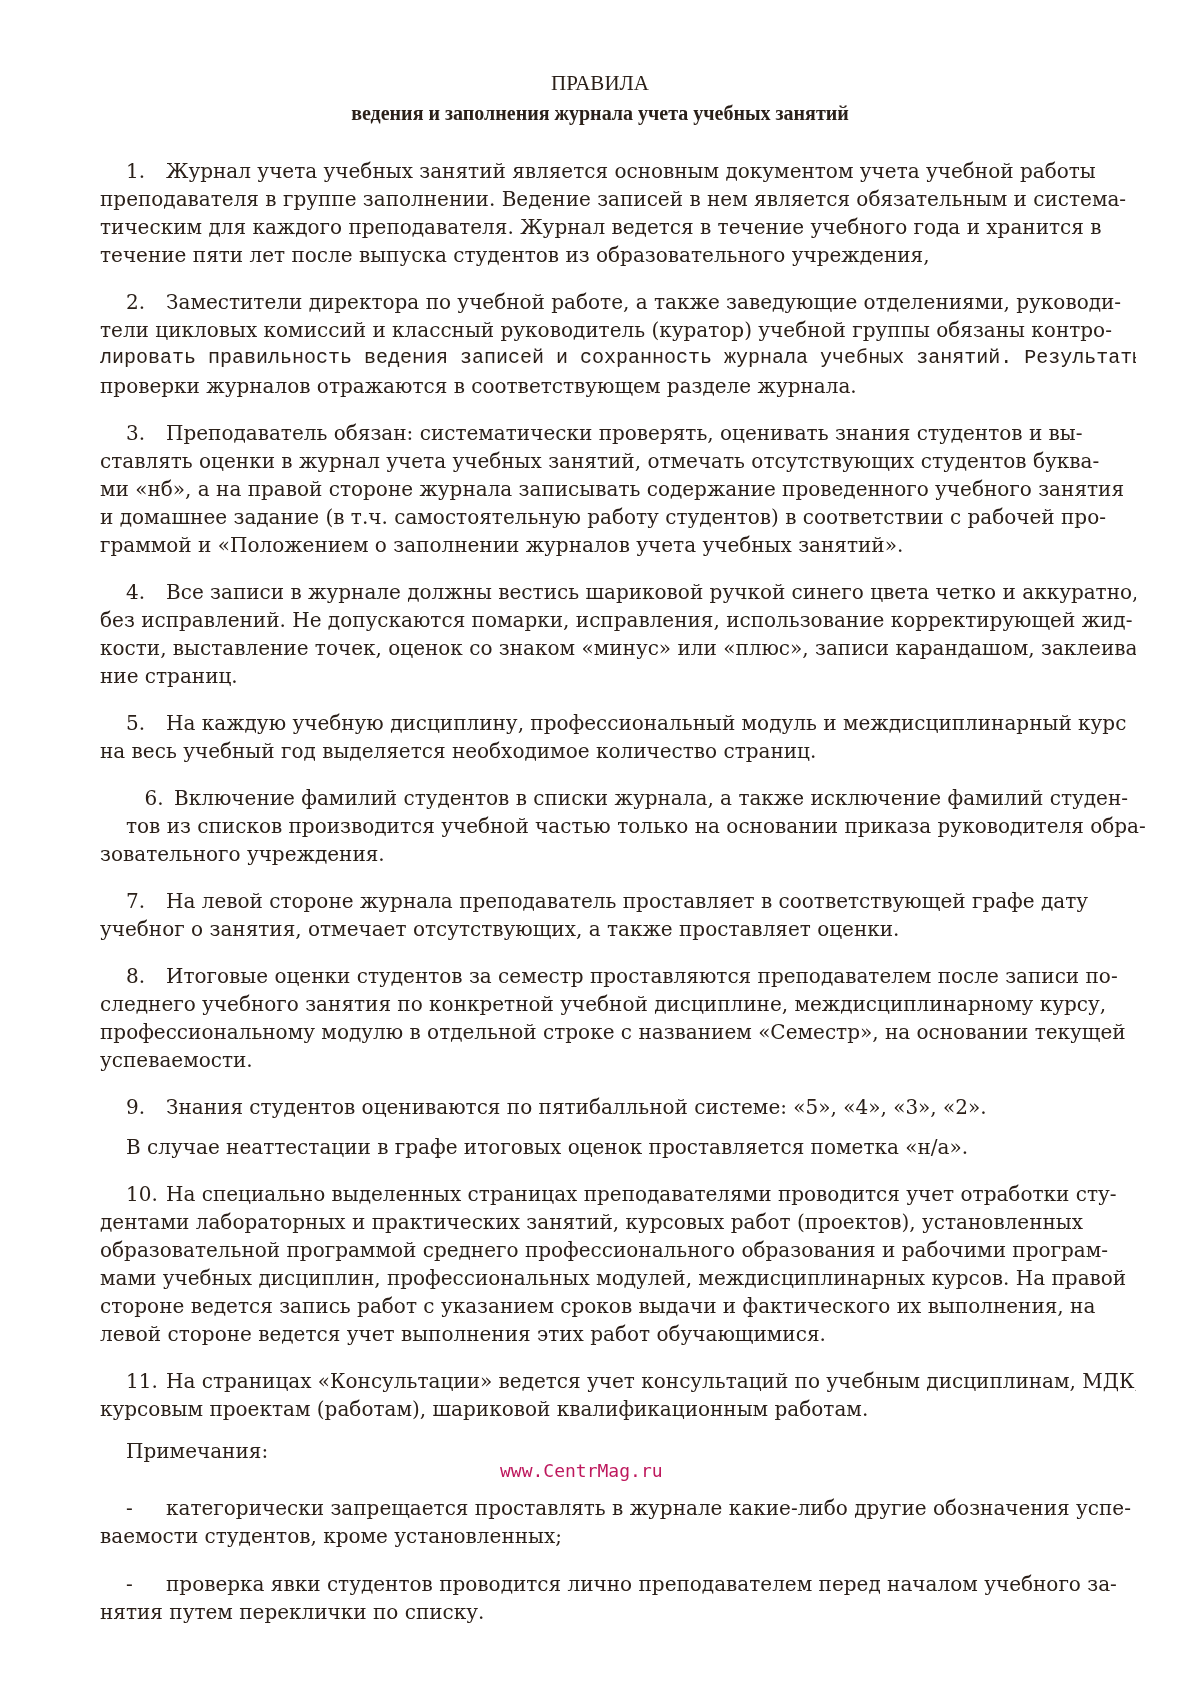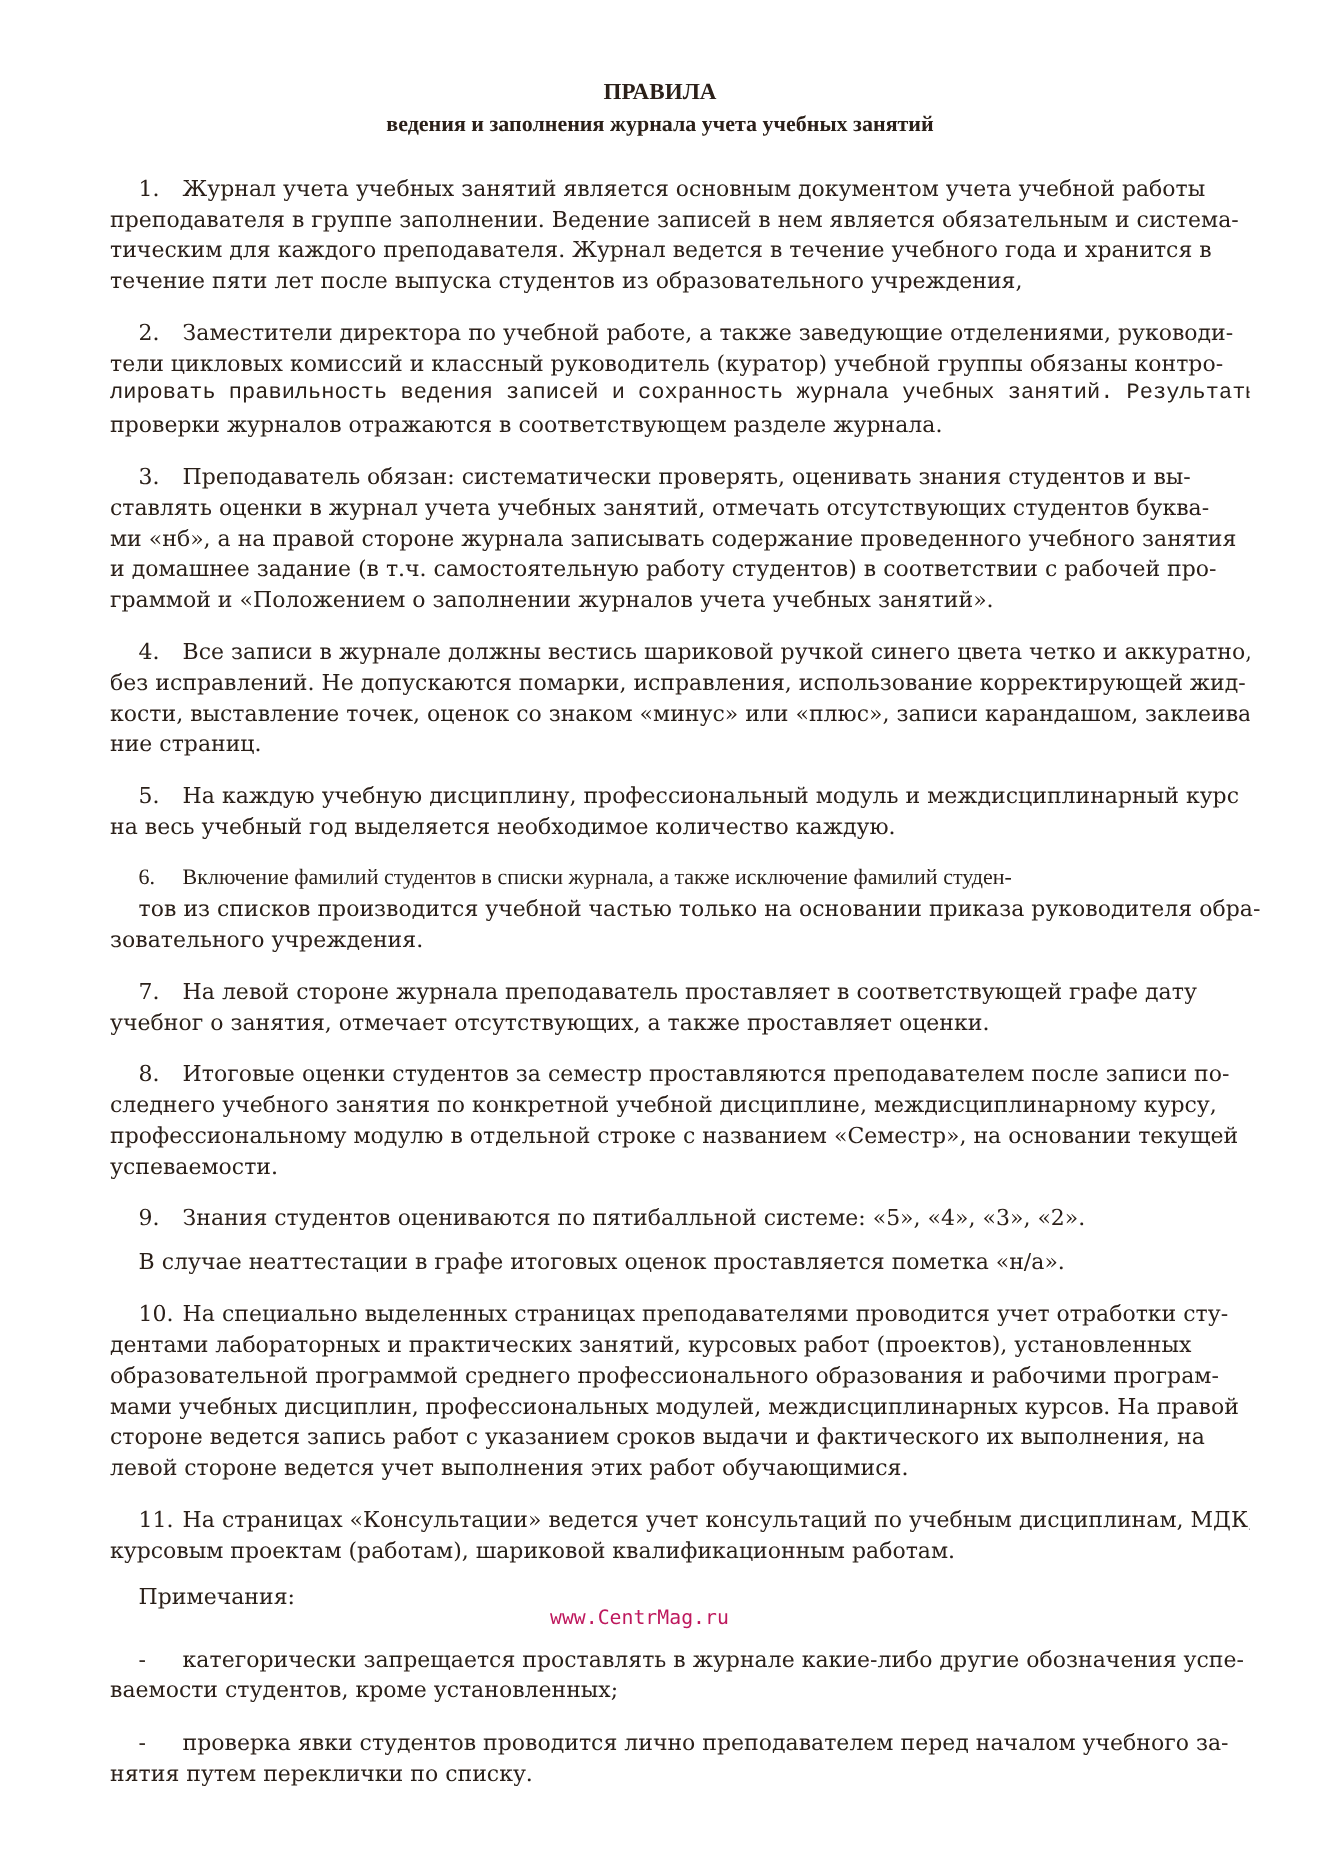--- a/index.html
+++ b/index.html
@@ -20,21 +20,21 @@
       left: 0; top: 0;
       width: 1200px;
       height: 1697px;
     }
     .title {
       position: absolute;
       left: 0; width: 1200px;
       top: 68px;
       text-align: center;
       font-family: "Liberation Serif", serif;
-      font-weight: bold;
+      font-weight: normal;
       font-size: 21px;
       letter-spacing: 0px;
       line-height: 30px;
     }
     .subtitle {
       position: absolute;
       left: 0; width: 1200px;
       top: 98px;
       text-align: center;
       font-family: "Liberation Serif", serif;
@@ -110,25 +110,25 @@
 
   <div>
     <div class="line just ind" style="top: 578px; white-space: nowrap; text-align-last: auto; text-align: left;"><span><span class="num">4.</span><span>Все записи в журнале должны вестись шариковой ручкой синего цвета четко и аккуратно,</span></span></div>
     <div class="line just" style="top: 606px; white-space: nowrap; text-align-last: auto; text-align: left;"><span>без исправлений. Не допускаются помарки, исправления, использование корректирующей жид-</span></div>
     <div class="line just" style="top: 634px; white-space: nowrap; text-align-last: auto; text-align: left;"><span>кости, выставление точек, оценок со знаком «минус» или «плюс», записи карандашом, заклеива-</span></div>
     <div class="line" style="top:662px;"><span>ние страниц.</span></div>
   </div>
 
   <div>
     <div class="line just ind" style="top: 709px; white-space: nowrap; text-align-last: auto; text-align: left;"><span><span class="num">5.</span><span>На каждую учебную дисциплину, профессиональный модуль и междисциплинарный курс</span></span></div>
-    <div class="line" style="top:737px;"><span>на весь учебный год выделяется необходимое количество каждую.</span></div>
+    <div class="line" style="top:737px;"><span>на весь учебный год выделяется необходимое количество страниц.</span></div>
   </div>
 
   <div>
-    <div class="line just ind" style="top: 784px; white-space: nowrap; text-align-last: auto; text-align: left; font-family: Liberation Serif, serif;"><span><span class="num">6.</span><span>Включение фамилий студентов в списки журнала, а также исключение фамилий студен-</span></span></div>
+    <div class="line just ind" style="top: 784px; white-space: nowrap; text-align-last: auto; text-align: center;"><span><span class="num">6.</span><span>Включение фамилий студентов в списки журнала, а также исключение фамилий студен-</span></span></div>
     <div class="line just" style="top: 812px; white-space: nowrap; text-align-last: auto; text-align: left; margin-left: 26px;"><span>тов из списков производится учебной частью только на основании приказа руководителя обра-</span></div>
     <div class="line" style="top:840px;"><span>зовательного учреждения.</span></div>
   </div>
 
   <div>
     <div class="line just ind" style="top: 887px; white-space: nowrap; text-align-last: auto; text-align: left;"><span><span class="num">7.</span><span>На левой стороне журнала преподаватель проставляет в соответствующей графе дату</span></span></div>
     <div class="line" style="top:915px;"><span>учебног о занятия, отмечает отсутствующих, а также проставляет оценки.</span></div>
   </div>
 
   <div>

